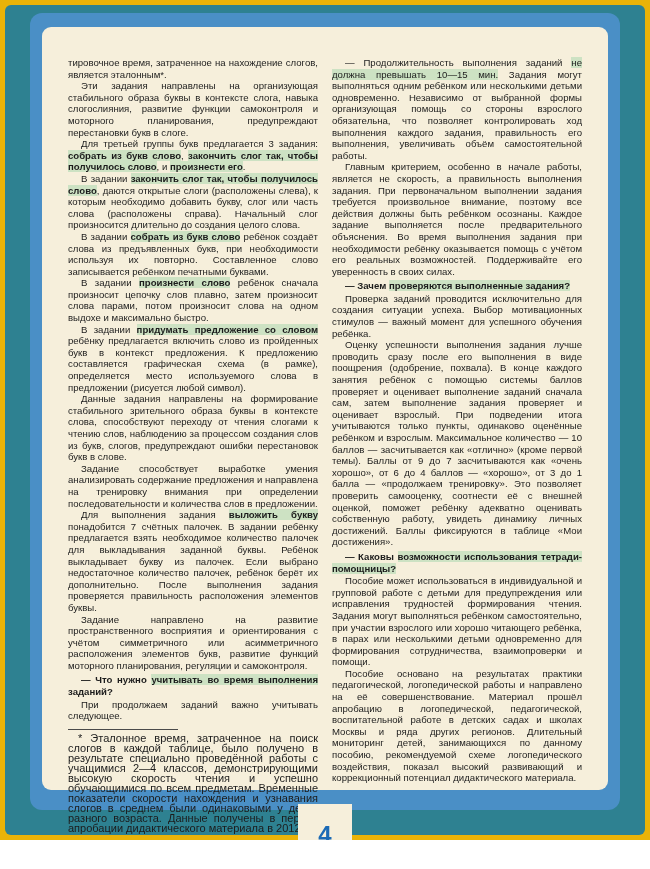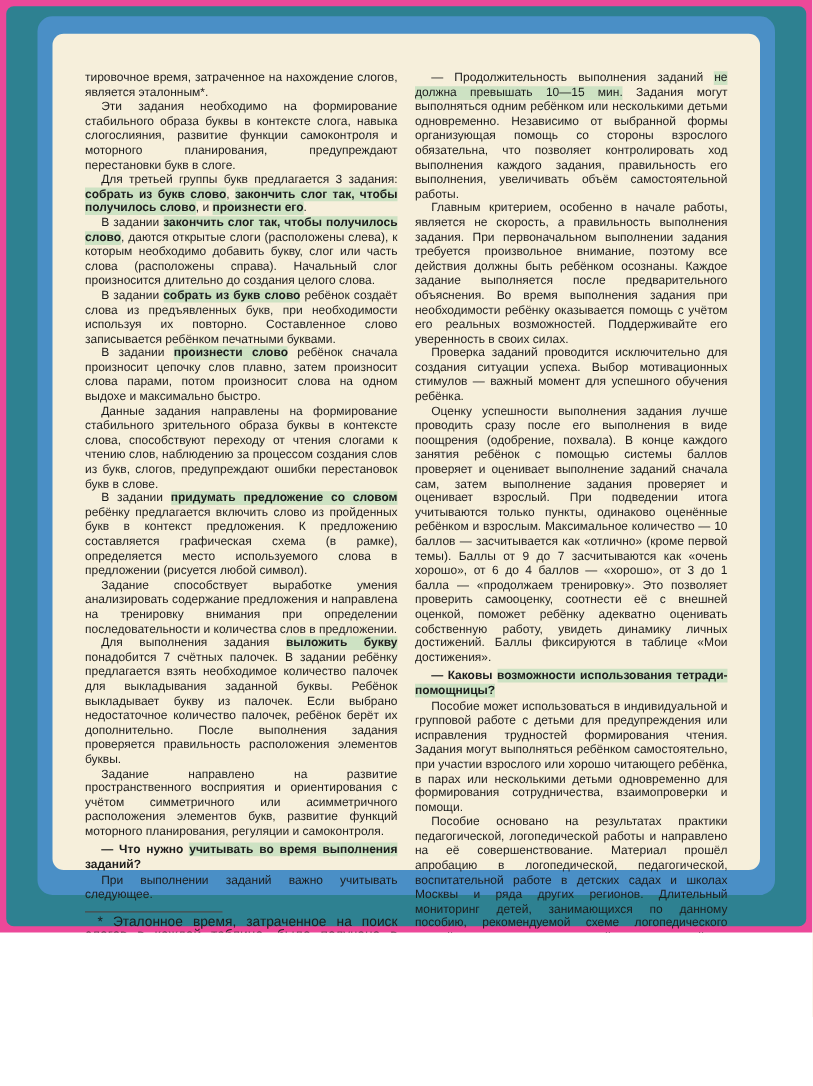--- a/index.html
+++ b/index.html
@@ -2,21 +2,21 @@
 <html lang="ru" style="--frame-outer: #2e8191; --frame-inner: #4a8fc6; --paper: #f6efdb; --accent-highlight: #cde2c3; --page-number-blue: #1b6ab5; --text-color: #1c1c1c; --footnote-rule: #4a4a4a;"><head>
 <meta charset="utf-8">
 <style>
   * { box-sizing: border-box; }
   html, body { margin: 0; padding: 0; }
   body {
     width: 650px; height: 869px;
     background: #ffffff;
     font-family: "Liberation Sans", sans-serif;
   }
-  .canvas { position: relative; width: 650px; height: 746px; background: #ec4899; overflow: hidden; }
+  .canvas { position: relative; width: 650px; height: 840px; background: #eab308; overflow: hidden; }
 
   .frame-teal {
     position: absolute; inset: 5px;
     background: var(--frame-outer, #2e8191);
     border-radius: 6px;
   }
   .frame-blue {
     position: absolute; top: 13px; left: 30px; right: 30px; bottom: 30px;
     background: var(--frame-inner, #4a8fc6);
     border-radius: 12px;
@@ -78,41 +78,42 @@
 
 <div class="canvas">
   <div class="frame-teal"></div>
   <div class="frame-blue"></div>
 
   <div class="paper">
     <div class="columns">
       <div class="col">
 
       <p class="para noindent"><span>тировочное время, затраченное на нахождение слогов, является эталонным*.</span></p>
-          <p class="para"><span>Эти задания необходимо на формирование стабильного образа буквы в контексте слога, навыка слогослияния, развитие функции самоконтроля и моторного планирования, предупреждают перестановки букв в слоге.</span></p>
+          <p class="para"><span>Эти задания направлены на организующая стабильного образа буквы в контексте слога, навыка слогослияния, развитие функции самоконтроля и моторного планирования, предупреждают перестановки букв в слоге.</span></p>
           <p class="para"><span>Для третьей группы букв предлагается 3 задания: </span><span class="b hl">собрать из букв слово</span><span>, </span><span class="b hl">закончить слог так, чтобы получилось слово</span><span>, и </span><span class="b hl">произнести его</span><span>.</span></p>
           <p class="para"><span>В задании </span><span class="b hl">закончить слог так, чтобы получилось слово</span><span>, даются открытые слоги (расположены слева), к которым необходимо добавить букву, слог или часть слова (расположены справа). Начальный слог произносится длительно до создания целого слова.</span></p>
           <p class="para"><span>В задании </span><span class="b hl">собрать из букв слово</span><span> ребёнок создаёт слова из предъявленных букв, при необходимости используя их повторно. Составленное слово записывается ребёнком печатными буквами.</span></p>
           <p class="para"><span>В задании </span><span class="b hl">произнести слово</span><span> ребёнок сначала произносит цепочку слов плавно, затем произносит слова парами, потом произносит слова на одном выдохе и максимально быстро.</span></p>
+          <p class="para"><span>В задании </span><span class="b hl">придумать предложение со словом</span><span> ребёнку предлагается включить слово из пройденных букв в контекст предложения. К предложению составляется графическая схема (в рамке), определяется место используемого слова в предложении (рисуется любой символ).</span></p>
           <p class="para"><span>Данные задания направлены на формирование стабильного зрительного образа буквы в контексте слова, способствуют переходу от чтения слогами к чтению слов, наблюдению за процессом создания слов из букв, слогов, предупреждают ошибки перестановок букв в слове.</span></p>
-          <p class="para"><span>В задании </span><span class="b hl">придумать предложение со словом</span><span> ребёнку предлагается включить слово из пройденных букв в контекст предложения. К предложению составляется графическая схема (в рамке), определяется место используемого слова в предложении (рисуется любой символ).</span></p>
           <p class="para"><span>Задание способствует выработке умения анализировать содержание предложения и направлена на тренировку внимания при определении последовательности и количества слов в предложении.</span></p>
           <p class="para"><span>Для выполнения задания </span><span class="b hl">выложить букву</span><span> понадобится 7 счётных палочек. В задании ребёнку предлагается взять необходимое количество палочек для выкладывания заданной буквы. Ребёнок выкладывает букву из палочек. Если выбрано недостаточное количество палочек, ребёнок берёт их дополнительно. После выполнения задания проверяется правильность расположения элементов буквы.</span></p>
           <p class="para"><span>Задание направлено на развитие пространственного восприятия и ориентирования с учётом симметричного или асимметричного расположения элементов букв, развитие функций моторного планирования, регуляции и самоконтроля.</span></p>
           <p class="heading"><span class="b">— Что нужно </span><span class="b hl">учитывать во время выполнения</span><span class="b"> заданий?</span></p>
-          <p class="para"><span>При выполнении заданий важно учитывать следующее.</span></p>
+          <p class="para"><span>При продолжаем заданий важно учитывать следующее.</span></p>
     <div class="footnote-area">
       <div class="footnote-rule"></div>
       <div class="footnote-text">* Эталонное время, затраченное на поиск слогов в каждой таблице, было получено в результате специально проведённой работы с учащимися 2—4 классов, демонстрирующими высокую скорость чтения и успешно обучающимися по всем предметам. Временные показатели скорости нахождения и узнавания слогов в среднем были одинаковыми у детей разного возраста. Данные получены в период апробации дидактического материала в 2012 г.</div>
     </div>
   </div>
       <div class="col">
 
       <p class="para"><span class="i">— Продолжительность выполнения заданий </span><span class="i hl">не должна превышать 10—15 мин.</span><span> Задания могут выполняться одним ребёнком или несколькими детьми одновременно. Независимо от выбранной формы организующая помощь со стороны взрослого обязательна, что позволяет контролировать ход выполнения каждого задания, правильность его выполнения, увеличивать объём самостоятельной работы.</span></p>
           <p class="para"><span>Главным критерием, особенно в начале работы, является не скорость, а правильность выполнения задания. При первоначальном выполнении задания требуется произвольное внимание, поэтому все действия должны быть ребёнком осознаны. Каждое задание выполняется после предварительного объяснения. Во время выполнения задания при необходимости ребёнку оказывается помощь с учётом его реальных возможностей. Поддерживайте его уверенность в своих силах.</span></p>
+          <p class="heading"><span class="b">— Зачем </span><span class="b hl">проверяются выполненные задания?</span></p>
           <p class="para"><span>Проверка заданий проводится исключительно для создания ситуации успеха. Выбор мотивационных стимулов — важный момент для успешного обучения ребёнка.</span></p>
           <p class="para"><span>Оценку успешности выполнения задания лучше проводить сразу после его выполнения в виде поощрения (одобрение, похвала). В конце каждого занятия ребёнок с помощью системы баллов проверяет и оценивает выполнение заданий сначала сам, затем выполнение задания проверяет и оценивает взрослый. При подведении итога учитываются только пункты, одинаково оценённые ребёнком и взрослым. Максимальное количество — 10 баллов — засчитывается как «отлично» (кроме первой темы). Баллы от 9 до 7 засчитываются как «очень хорошо», от 6 до 4 баллов — «хорошо», от 3 до 1 балла — «продолжаем тренировку». Это позволяет проверить самооценку, соотнести её с внешней оценкой, поможет ребёнку адекватно оценивать собственную работу, увидеть динамику личных достижений. Баллы фиксируются в таблице «Мои достижения».</span></p>
           <p class="heading"><span class="b">— Каковы </span><span class="b hl">возможности использования тетради-помощницы?</span></p>
           <p class="para"><span>Пособие может использоваться в индивидуальной и групповой работе с детьми для предупреждения или исправления трудностей формирования чтения. Задания могут выполняться ребёнком самостоятельно, при участии взрослого или хорошо читающего ребёнка, в парах или несколькими детьми одновременно для формирования сотрудничества, взаимопроверки и помощи.</span></p>
           <p class="para"><span>Пособие основано на результатах практики педагогической, логопедической работы и направлено на её совершенствование. Материал прошёл апробацию в логопедической, педагогической, воспитательной работе в детских садах и школах Москвы и ряда других регионов. Длительный мониторинг детей, занимающихся по данному пособию, рекомендуемой схеме логопедического воздействия, показал высокий развивающий и коррекционный потенциал дидактического материала.</span></p>
         </div>
     </div>
   </div>
 
   <div class="page-number-tab">

